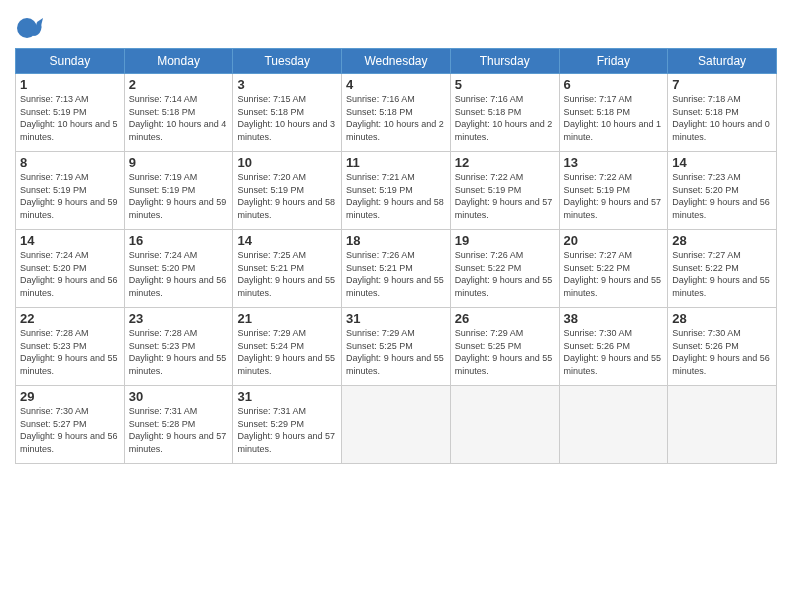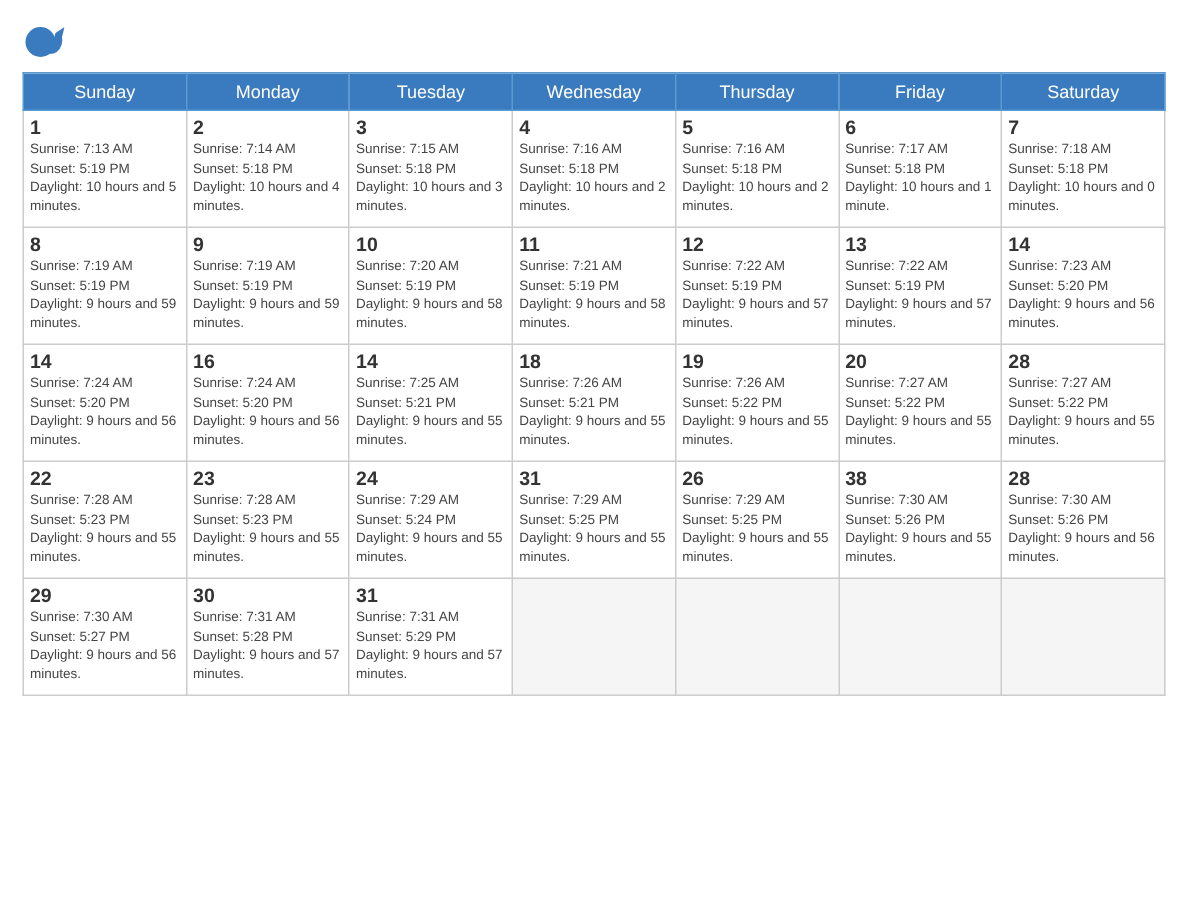--- a/index.html
+++ b/index.html
@@ -225,21 +225,21 @@
         <tr>
           <td>
             <span class="day-number">22</span>
             <div class="day-info">Sunrise: 7:28 AM<br>Sunset: 5:23 PM<br>Daylight: 9 hours and 55 minutes.</div>
           </td>
           <td>
             <span class="day-number">23</span>
             <div class="day-info">Sunrise: 7:28 AM<br>Sunset: 5:23 PM<br>Daylight: 9 hours and 55 minutes.</div>
           </td>
           <td>
-            <span class="day-number">24</span>
+            <span class="day-number">21</span>
             <div class="day-info">Sunrise: 7:29 AM<br>Sunset: 5:24 PM<br>Daylight: 9 hours and 55 minutes.</div>
           </td>
           <td>
             <span class="day-number">31</span>
             <div class="day-info">Sunrise: 7:29 AM<br>Sunset: 5:25 PM<br>Daylight: 9 hours and 55 minutes.</div>
           </td>
           <td>
             <span class="day-number">26</span>
             <div class="day-info">Sunrise: 7:29 AM<br>Sunset: 5:25 PM<br>Daylight: 9 hours and 55 minutes.</div>
           </td>

